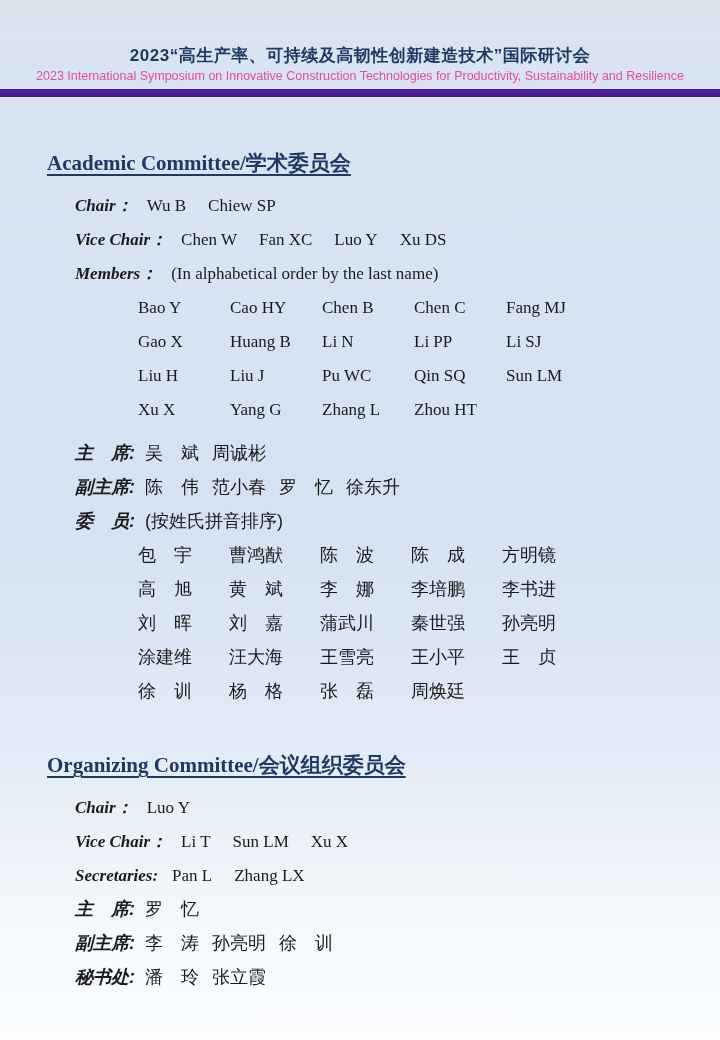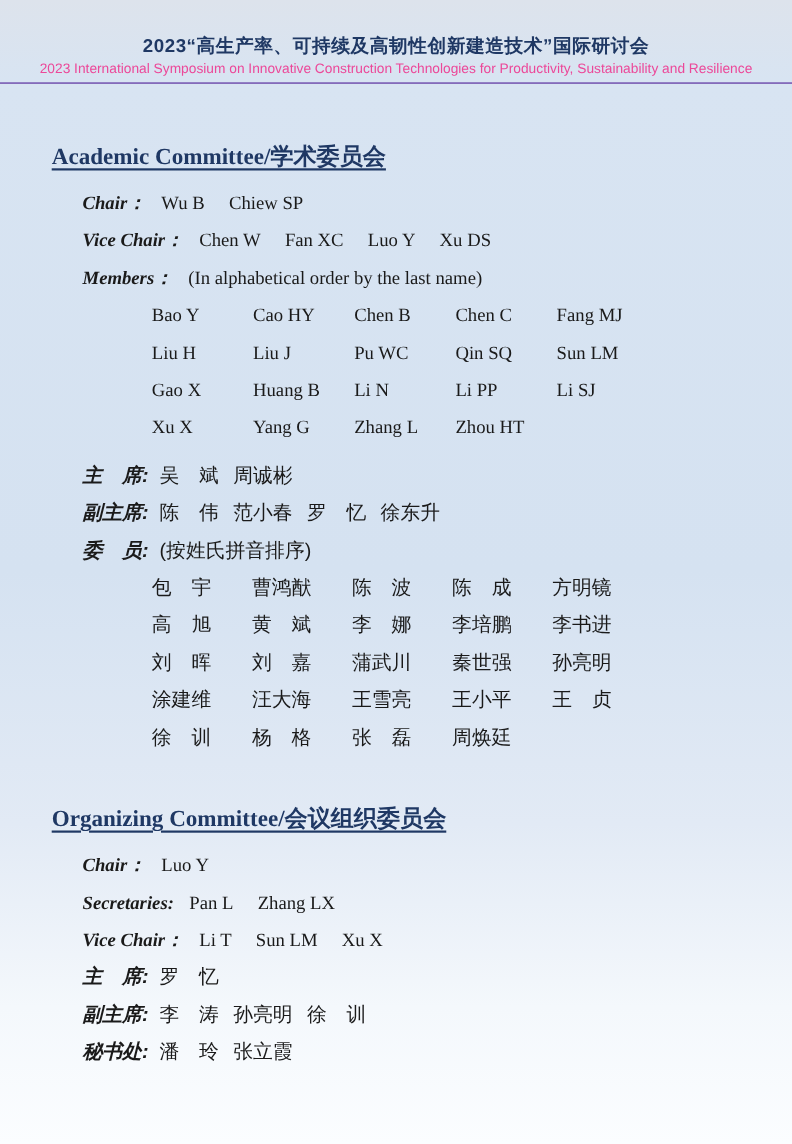--- a/index.html
+++ b/index.html
@@ -5,22 +5,22 @@
   html,body{margin:0;padding:0;}
   body{
     width:720px;height:1040px;overflow:hidden;
     background:linear-gradient(180deg,#dde3ec 0%,#d8e4f2 7%,#d5e2f1 50%,#e2eaf5 72%,#f4f8fc 88%,#fbfdff 100%);
     font-family:"Liberation Serif",serif;
     color:#1a1a1a;
     -webkit-font-smoothing:antialiased;
   }
   .page-header{
     text-align:center;
-    padding:30px 10px 6px 10px;
-    border-bottom:1px solid #4c1d95;
+    padding:44px 10px 6px 10px;
+    border-bottom:8px solid #4c1d95;
   }
   .title-zh{
     font-family:"Liberation Sans",sans-serif;
     font-size:17px;font-weight:bold;color:#1f3864;letter-spacing:.5px;
   }
   .title-en{
     font-family:"Liberation Sans",sans-serif;
     font-size:12.5px;color:#ec4899;margin-top:2px;
   }
   .content{padding:16px 30px 0 47px;}
@@ -71,32 +71,32 @@
 
   <div class="grid en-grid">
       <div class="grid-row">
         <span class="cell">Bao Y</span>
         <span class="cell">Cao HY</span>
         <span class="cell">Chen B</span>
         <span class="cell">Chen C</span>
         <span class="cell">Fang MJ</span>
       </div>
       <div class="grid-row">
+        <span class="cell">Gao X</span>
+        <span class="cell">Huang B</span>
+        <span class="cell">Li N</span>
+        <span class="cell">Li PP</span>
+        <span class="cell">Li SJ</span>
+      </div>
+      <div class="grid-row">
         <span class="cell">Liu H</span>
         <span class="cell">Liu J</span>
         <span class="cell">Pu WC</span>
         <span class="cell">Qin SQ</span>
         <span class="cell">Sun LM</span>
-      </div>
-      <div class="grid-row">
-        <span class="cell">Gao X</span>
-        <span class="cell">Huang B</span>
-        <span class="cell">Li N</span>
-        <span class="cell">Li PP</span>
-        <span class="cell">Li SJ</span>
       </div>
       <div class="grid-row">
         <span class="cell">Xu X</span>
         <span class="cell">Yang G</span>
         <span class="cell">Zhang L</span>
         <span class="cell">Zhou HT</span>
       </div>
     </div>
 
   <div class="zh-block">
@@ -146,24 +146,24 @@
         </div>
       </div>
   </div>
 
   <h2 class="section-heading">Organizing Committee/会议组织委员会</h2>
 
   <div class="row en-row">
     <span class="label">Chair：</span><span class="names"><span class="name">Luo Y</span></span>
   </div>
   <div class="row en-row">
-    <span class="label">Secretaries:</span><span class="names"><span class="name">Pan L</span><span class="name">Zhang LX</span></span>
+    <span class="label">Vice Chair：</span><span class="names"><span class="name">Li T</span><span class="name">Sun LM</span><span class="name">Xu X</span></span>
   </div>
   <div class="row en-row">
-    <span class="label">Vice Chair：</span><span class="names"><span class="name">Li T</span><span class="name">Sun LM</span><span class="name">Xu X</span></span>
+    <span class="label">Secretaries:</span><span class="names"><span class="name">Pan L</span><span class="name">Zhang LX</span></span>
   </div>
 
   <div class="zh-block-small">
     <div class="row zh-row">
       <span class="label">主　席:</span><span class="names"><span class="name">罗　忆</span></span>
     </div>
     <div class="row zh-row">
       <span class="label">副主席:</span><span class="names"><span class="name">李　涛</span><span class="name">孙亮明</span><span class="name">徐　训</span></span>
     </div>
     <div class="row zh-row">

